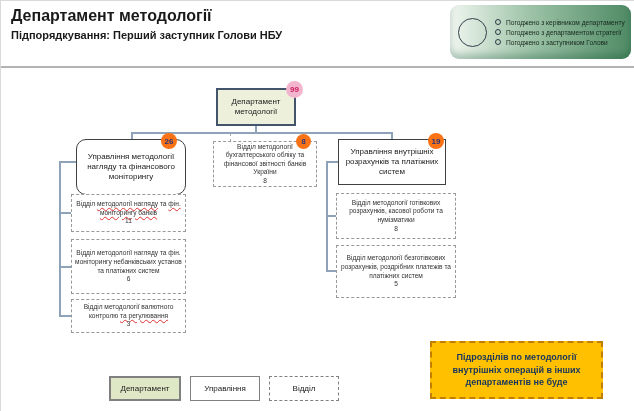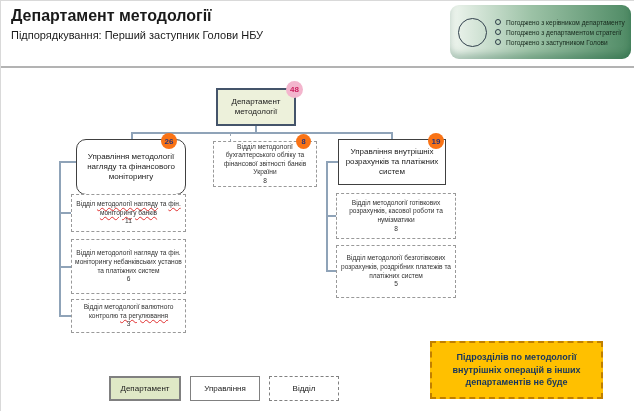--- a/index.html
+++ b/index.html
@@ -1,21 +1,21 @@
 <!DOCTYPE html>
 <html><head>
 <meta charset="utf-8">
 <style>
   html,body{margin:0;padding:0;background:#fff;}
   #page{position:relative;width:634px;height:411px;background:#fff;border:1px solid #d9d9d9;
         font-family:"Liberation Sans", sans-serif;overflow:hidden;}
   .abs{position:absolute;}
   
   .title{font-size:16px;font-weight:bold;color:#1a1a1a;}
-  .subtitle{font-size:11px;font-weight:normal;color:#1a1a1a;}
+  .subtitle{font-size:11px;font-weight:bold;color:#1a1a1a;}
   .sep{height:2px;background:#b3b3b3;}
   
   .panel{background:linear-gradient(90deg,#f0f6f0 0%,#9cc2a6 45%,#4e8a64 100%);
          border-radius:9px;box-shadow:inset 0 -5px 6px rgba(0,70,40,.25);}
   .big-circle{width:27px;height:27px;border:1.4px solid #32414d;border-radius:50%;}
   .appr-row{display:flex;align-items:center;gap:5px;height:10px;}
   .bullet{width:4px;height:4px;border:1px solid #2c3b46;border-radius:50%;flex:0 0 auto;}
   .appr-text{font-size:6.6px;color:#16281c;white-space:nowrap;}
   
   .box{display:flex;flex-direction:column;align-items:center;justify-content:center;
@@ -85,21 +85,21 @@
   <div class="abs lh" style="left:58px;top:314px;width:12px;"></div>
 
   <div class="abs lh" style="left:325px;top:160px;width:12px;"></div>
   <div class="abs lv" style="left:325px;top:160px;height:110px;"></div>
   <div class="abs lh" style="left:325px;top:214px;width:10px;"></div>
   <div class="abs lh" style="left:325px;top:269px;width:10px;"></div>
 
   <div class="abs box dept" style="left:215px;top:87px;width:80px;height:38px;">
     <span>Департамент методології</span>
   </div>
-  <div class="abs badge badge-pink" style="left:285px;top:80px;width:17px;height:17px;">48</div>
+  <div class="abs badge badge-pink" style="left:285px;top:80px;width:17px;height:17px;">99</div>
 
   <div class="abs box unit" style="left:75px;top:138px;width:110px;height:56px;border-radius:10px;">
     <span>Управління методології нагляду та фінансового моніторингу</span>
   </div>
   <div class="abs badge badge-lav" style="left:160px;top:132px;width:16px;height:16px;">26</div>
 
   <div class="abs box dashedbox" style="left:212px;top:140px;width:104px;height:46px;">
     <span>Відділ методології бухгалтерського обліку та фінансової звітності банків України</span>
     <span class="count">8</span>
   </div>

